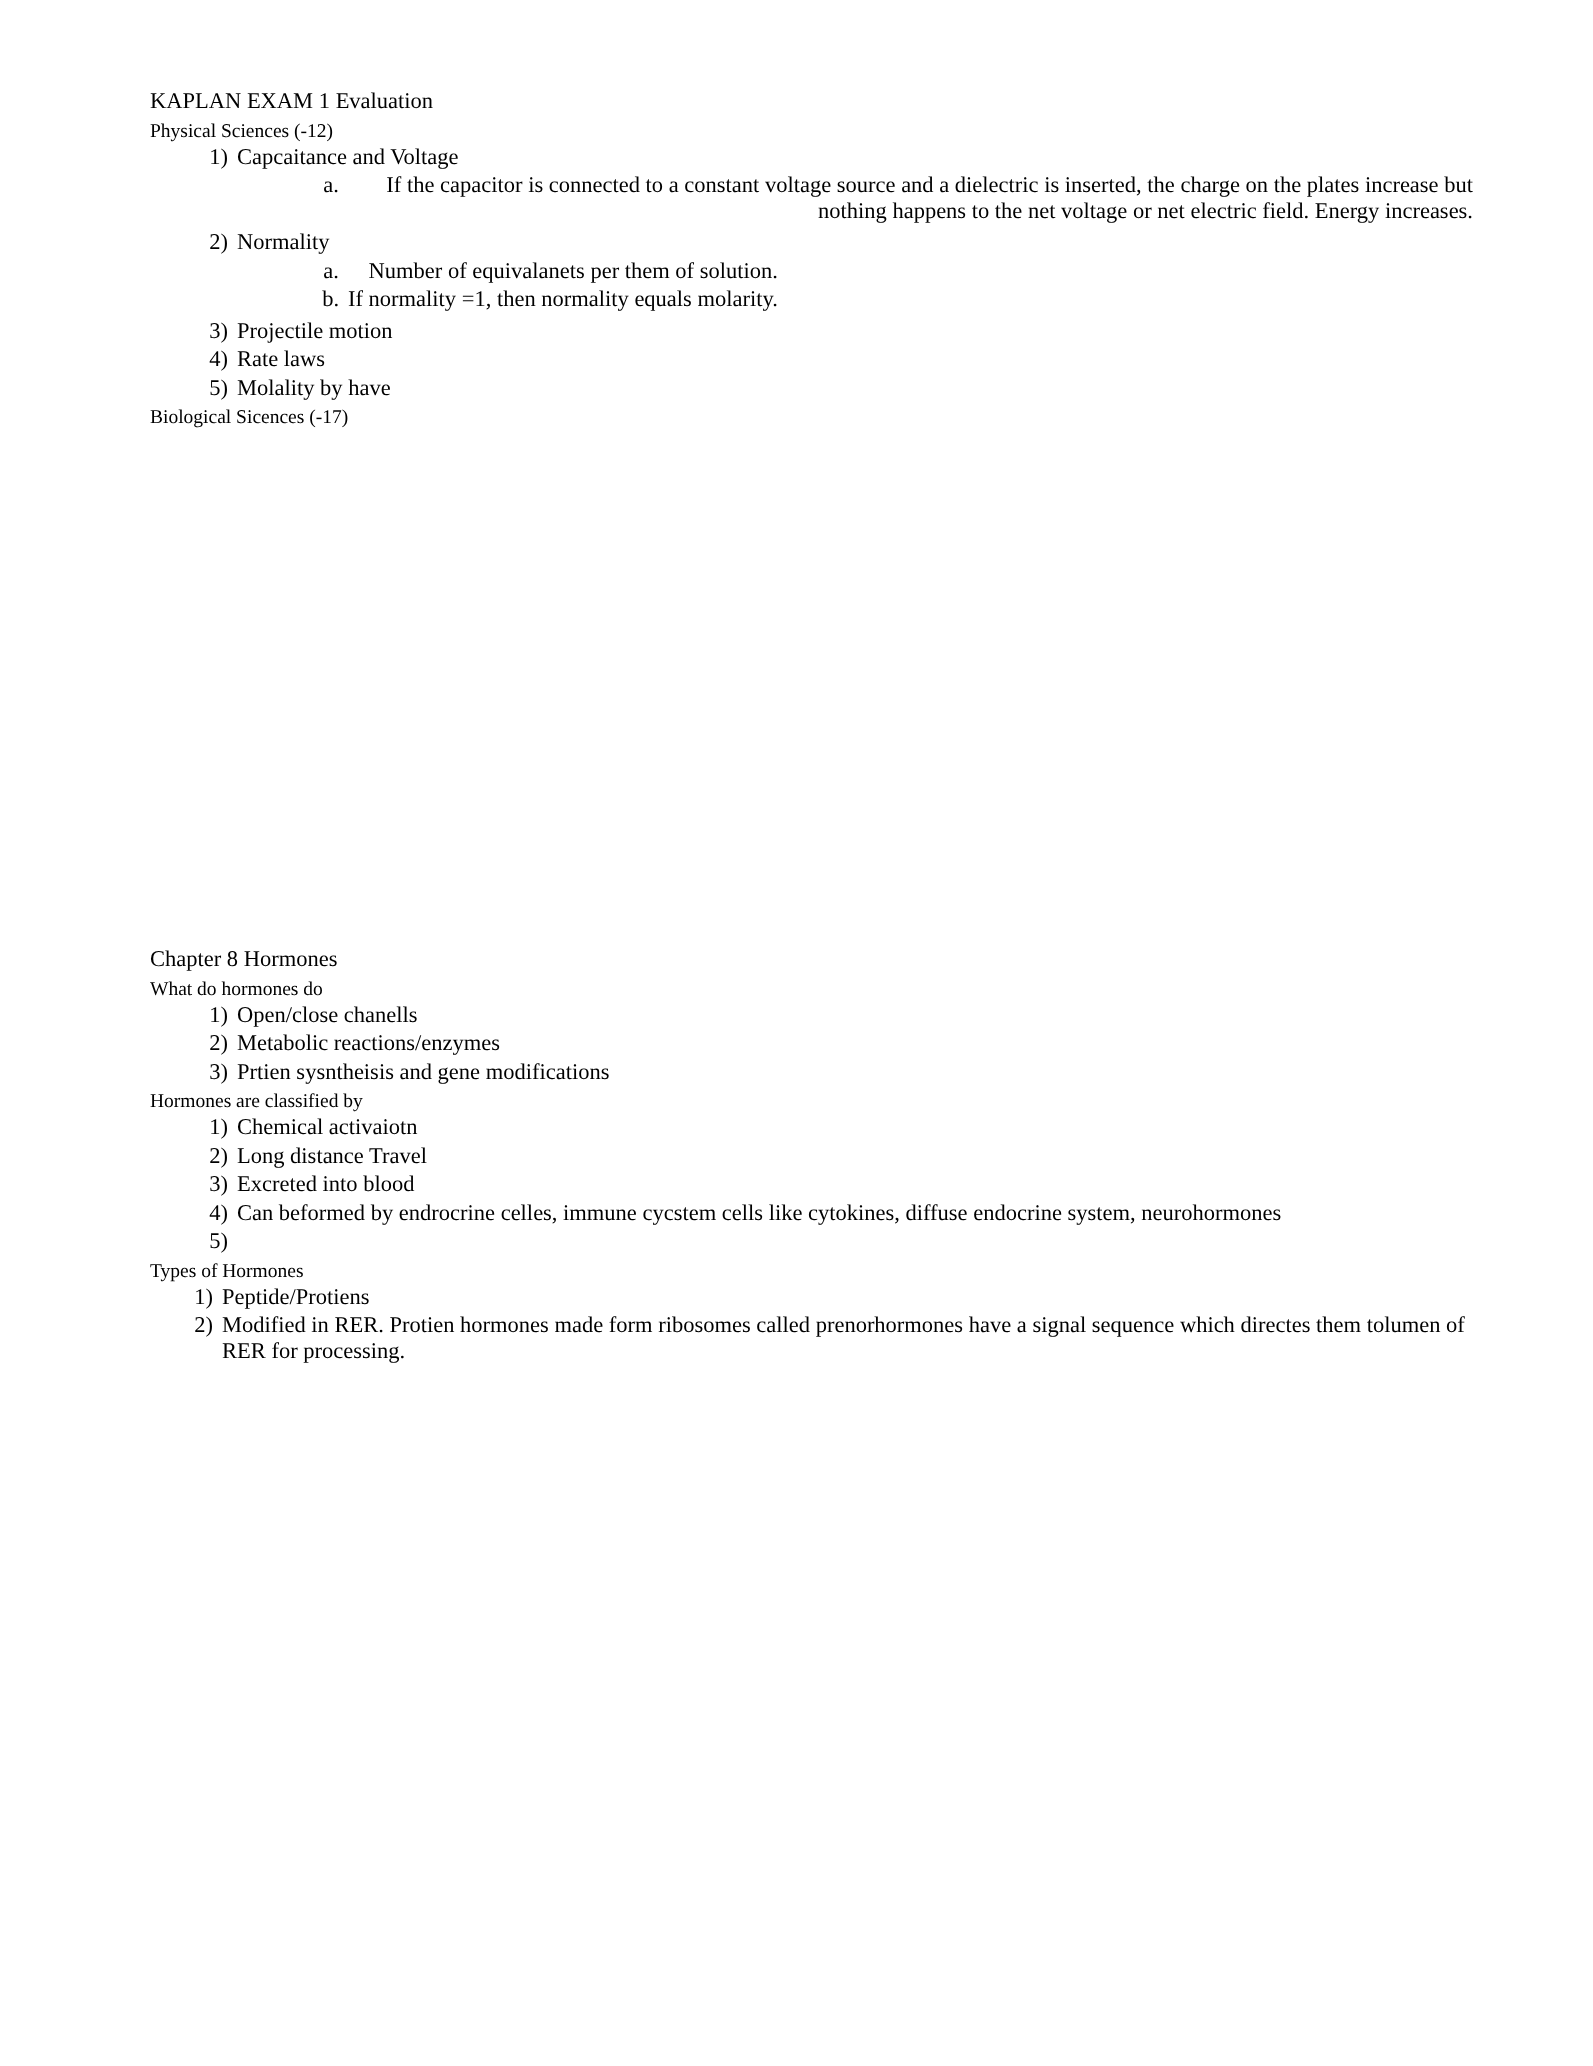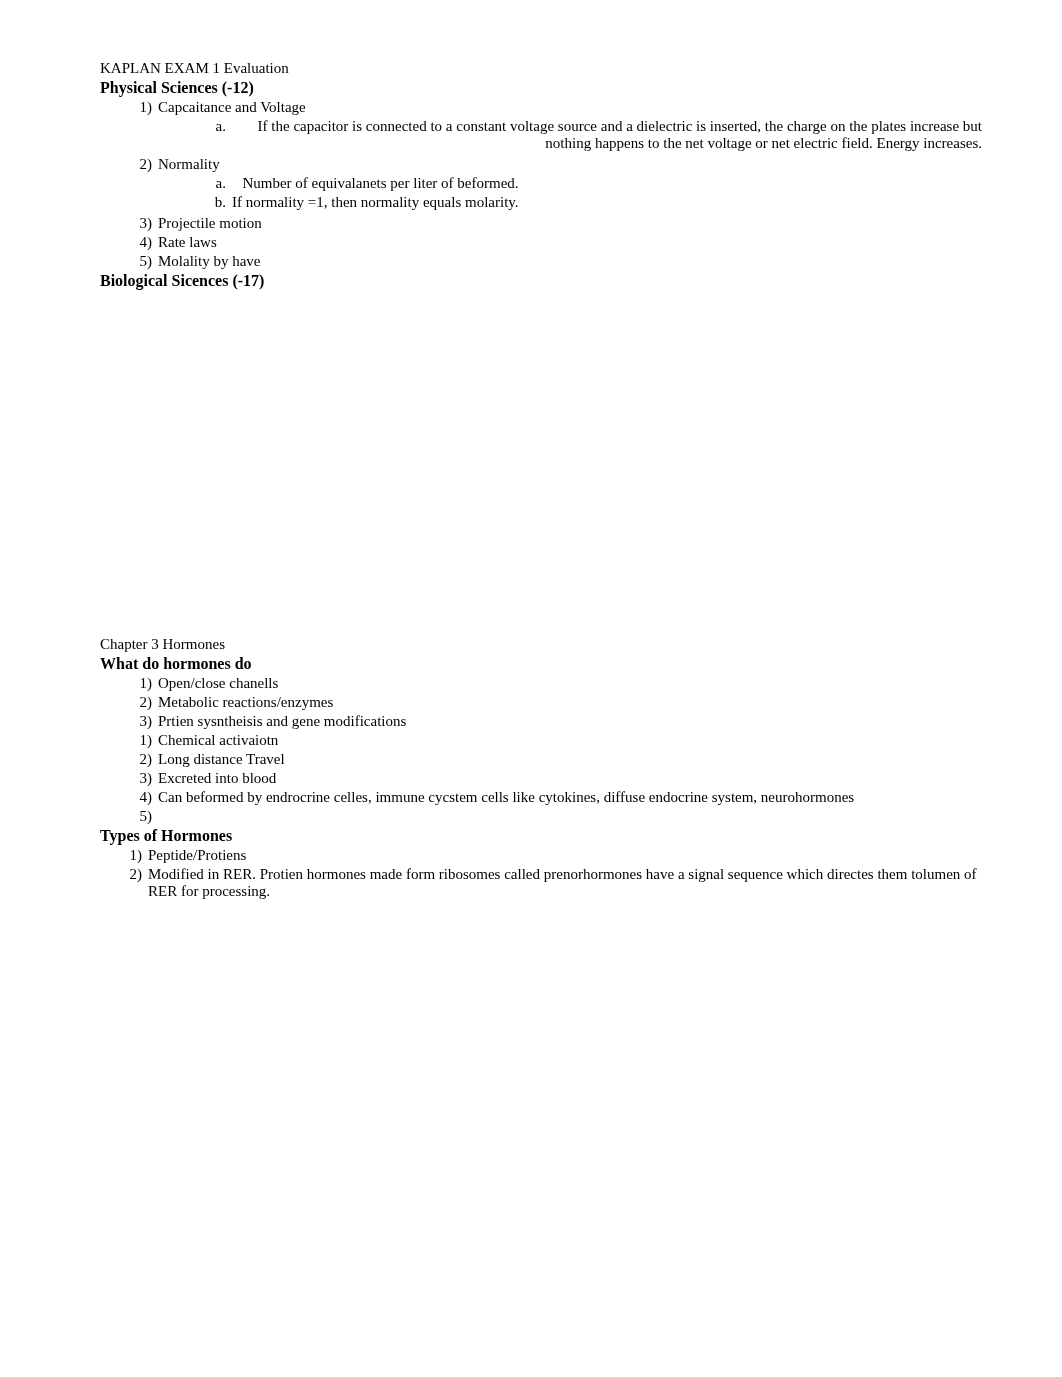--- a/index.html
+++ b/index.html
@@ -28,22 +28,22 @@
       margin-bottom: 6px;
     }
 
     .title {
       font-size: 15px;
       font-weight: normal;
       margin-bottom: 2px;
     }
 
     .section-header {
-      font-size: 16px;
-      font-weight: bold;
+      font-size: 13px;
+      font-weight: normal;
       margin-bottom: 2px;
     }
 
     .list-level1 {
       list-style: none;
       padding-left: 30px;
       margin-bottom: 2px;
     }
 
     .list-level1 > li {
@@ -115,21 +115,21 @@
         </div>
       </li>
 
       <li>
         <span class="num">2)</span>
         <div>
           <span>Normality</span>
           <ul class="list-level2">
             <li>
               <span class="letter">a.</span>
-              <span class="content">Number of equivalanets per liter of beformed.</span>
+              <span class="content">Number of equivalanets per them of solution.</span>
             </li>
             <li>
               <span class="letter">b.</span>
               <span class="content">If normality =1, then normality equals molarity.</span>
             </li>
           </ul>
         </div>
       </li>
 
       <li>
@@ -154,38 +154,39 @@
       </li>
     </ul>
 
     <p class="section-header">Biological Sicences (-17)</p>
   </div>
 
   <div class="spacer"></div>
 
   <div class="chapter-section">
 
-    <p class="title">Chapter 3 Hormones</p>
+    <p class="title">Chapter 8 Hormones</p>
 
     <p class="section-header">What do hormones do</p>
     <ul class="list-level1">
       <li>
         <span class="num">1)</span>
         <span>Open/close chanells</span>
       </li>
       <li>
         <span class="num">2)</span>
         <span>Metabolic reactions/enzymes</span>
       </li>
       <li>
         <span class="num">3)</span>
         <span>Prtien sysntheisis and gene modifications</span>
       </li>
     </ul>
 
+    <p class="section-header">Hormones are classified by</p>
     <ul class="list-level1">
       <li>
         <span class="num">1)</span>
         <span>Chemical activaiotn</span>
       </li>
       <li>
         <span class="num">2)</span>
         <span>Long distance Travel</span>
       </li>
       <li>

